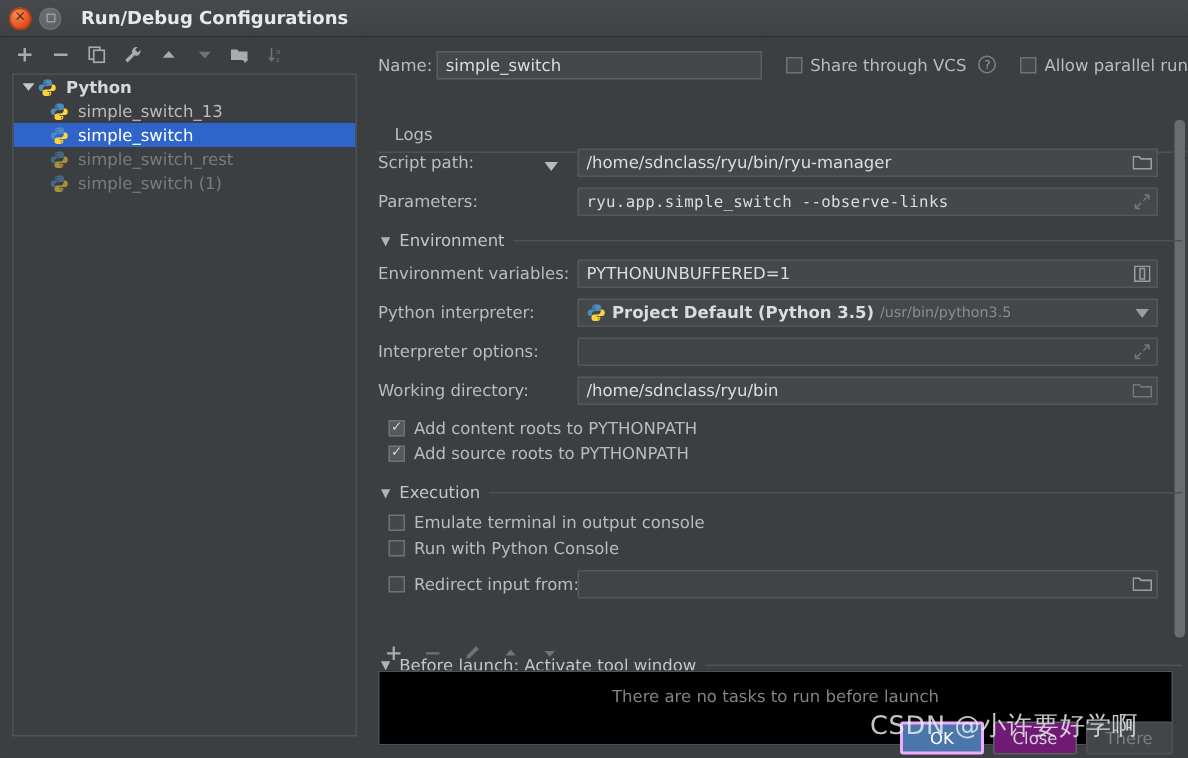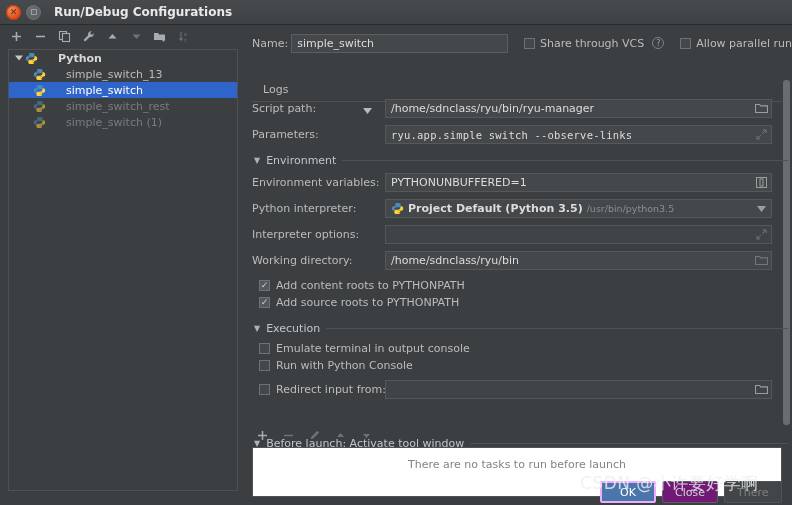--- a/index.html
+++ b/index.html
@@ -117,21 +117,21 @@
   }
   .trow .twisty {
     width: 12px;
     display: flex;
     align-items: center;
     justify-content: center;
     color: #c5c8c9;
     flex: none;
   }
   .trow .indent { width: 20px; flex: none; }
-  .trow .tlabel { margin-left: 20px; }
+  .trow .tlabel { margin-left: 6px; }
   .trow.group .tlabel { font-weight: bold; color: #d8d8d8; }
   .trow.dim .tlabel { color: #787c7e; }
   .pyicon {
     width: 13px; height: 13px;
     flex: none;
     display: block;
   }
   .pyicon.faded { opacity: 0.55; }
   .wrenchicon { width: 13px; height: 13px; flex:none; }
 
@@ -300,21 +300,21 @@
     position: absolute;
     left: 254px; top: 427px;
     display: flex;
     align-items: center;
     gap: 10px;
   }
   #bl-list {
     position: absolute;
     left: 252px; top: 447px;
     width: 530px; height: 50px;
-    background: #ffffff;
+    background: #000000;
     border: 1px solid #4e5254;
     box-sizing: border-box;
     display: flex;
     align-items: flex-start;
     justify-content: center;
     padding-top: 10px;
     color: #808486;
     font-size: 11px;
   }
 

